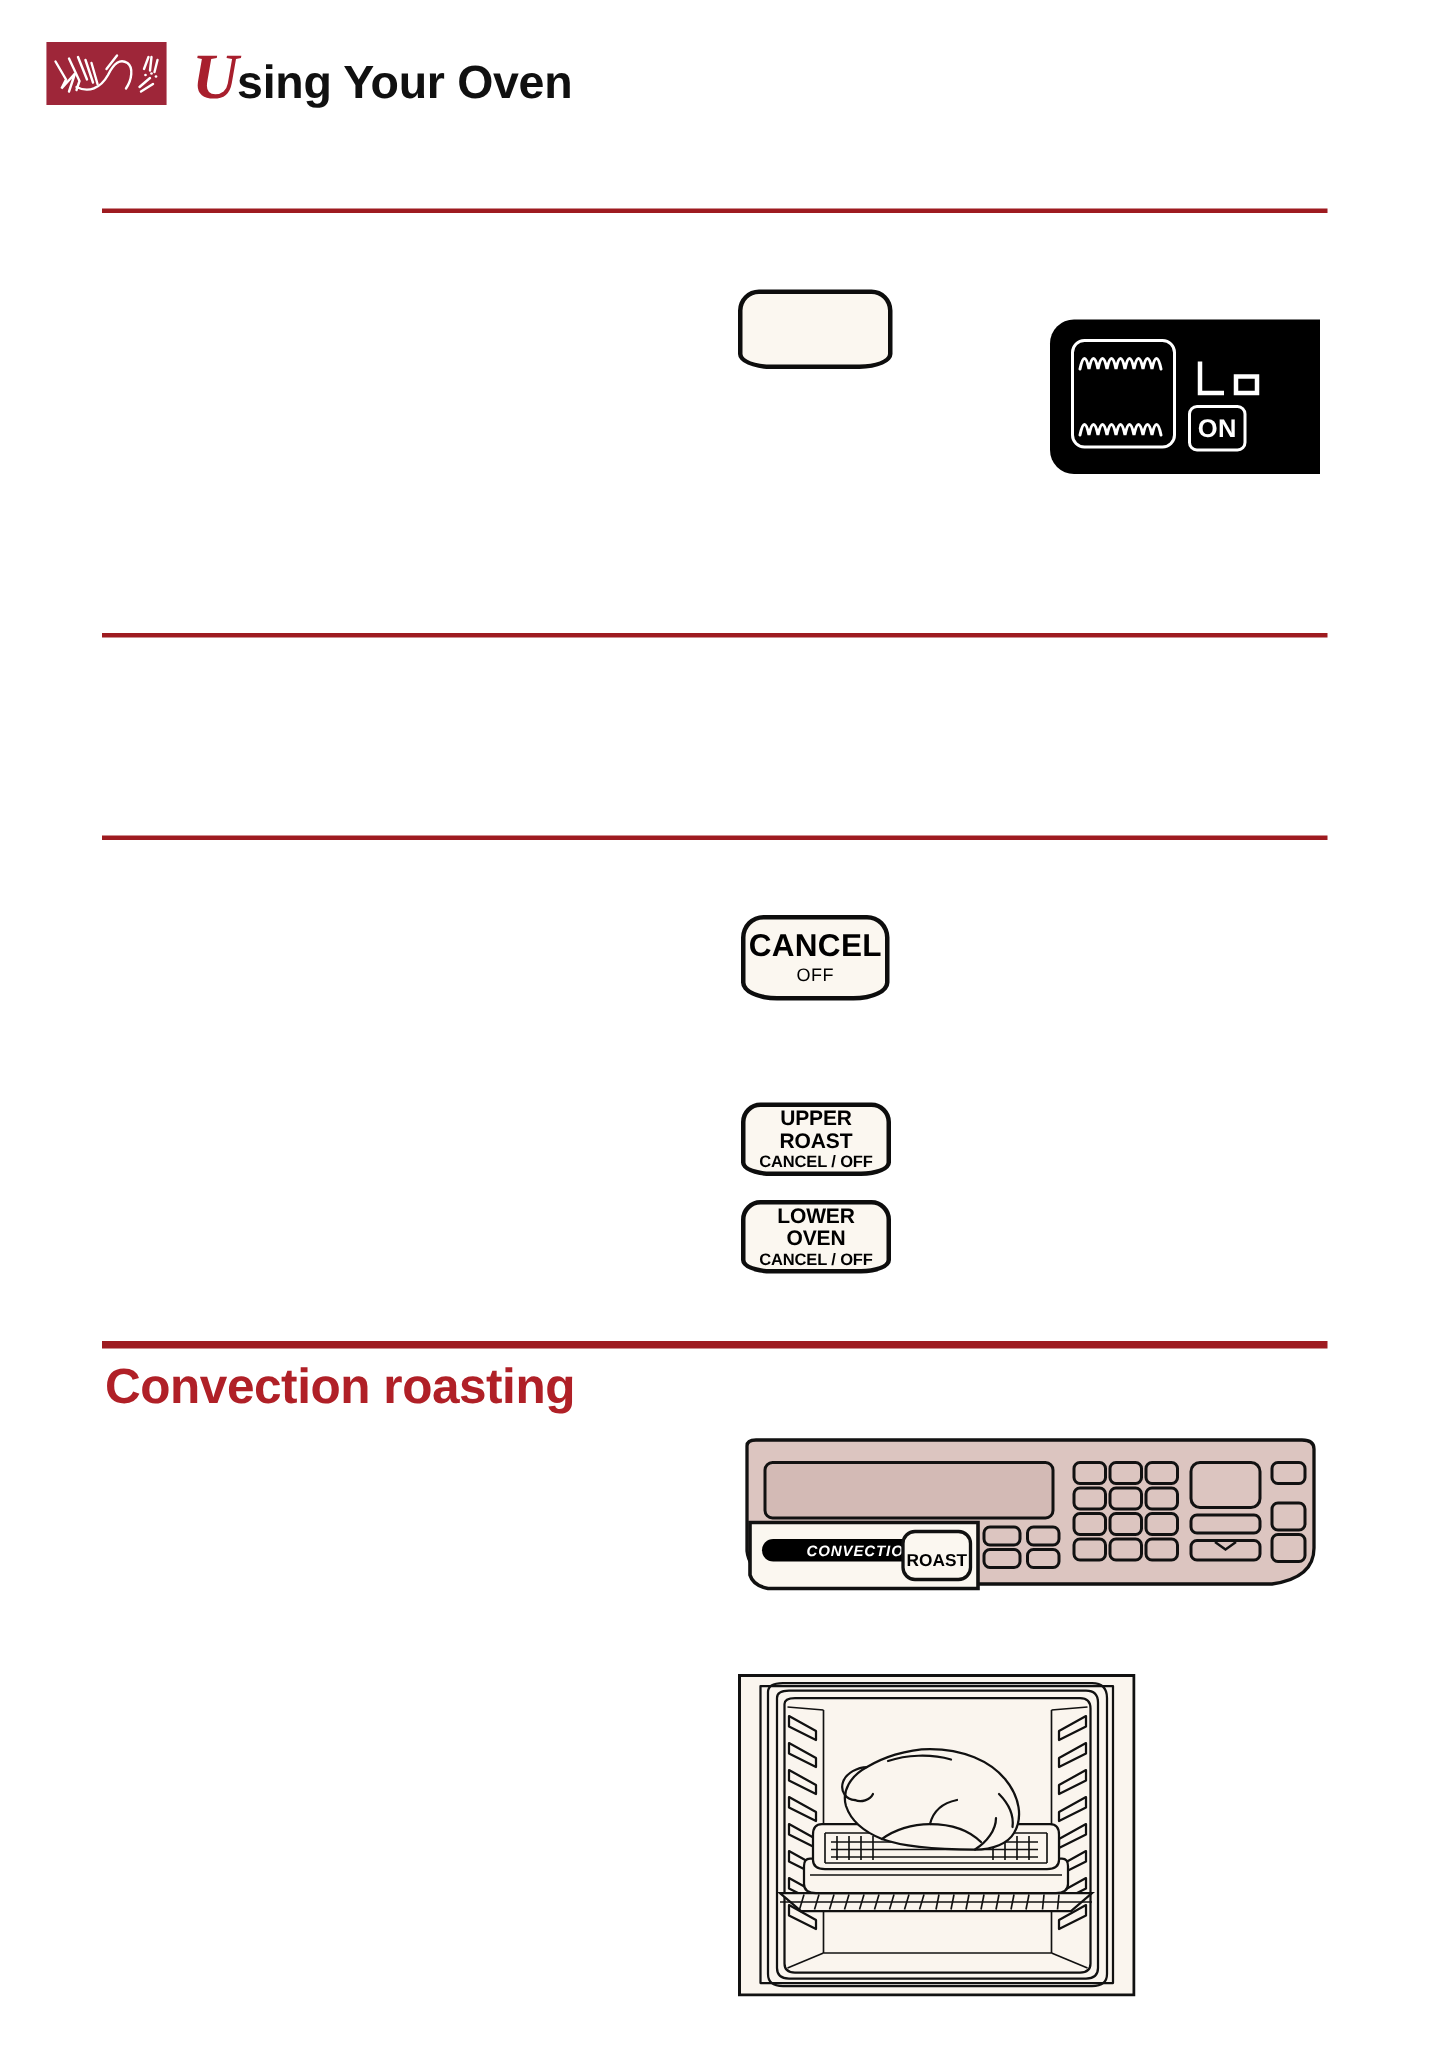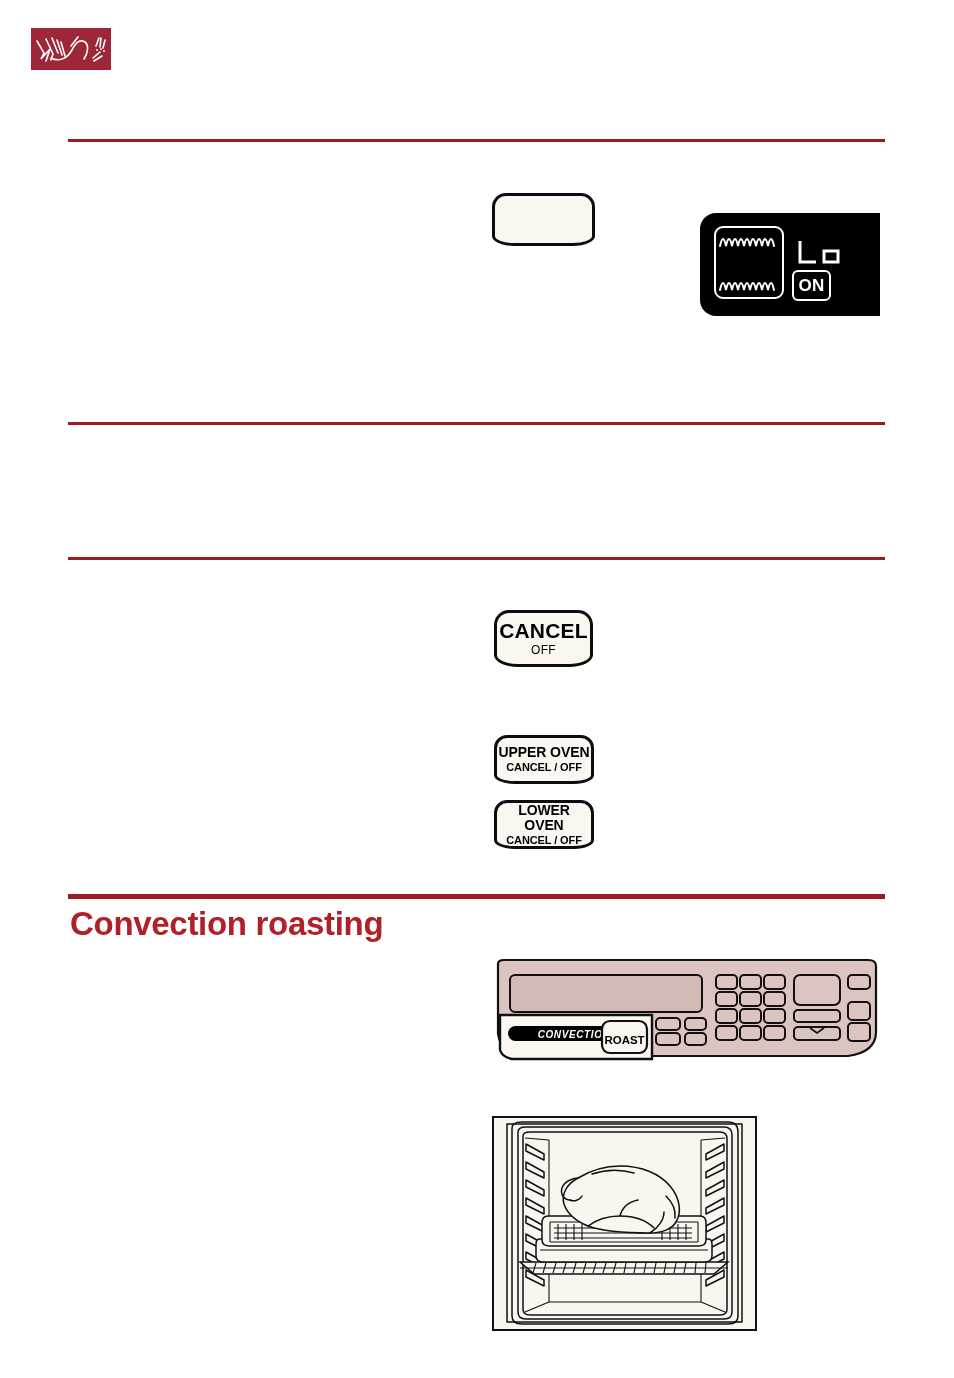--- a/index.html
+++ b/index.html
@@ -217,20 +217,23 @@
         <path d="M72 20 L74 12"></path>
       </g>
       <g fill="#ffffff">
         <circle cx="66" cy="22" r="0.9"></circle>
         <circle cx="70" cy="21" r="0.9"></circle>
         <circle cx="73" cy="23" r="0.9"></circle>
       </g>
     </svg>
   </div>
 
+  <div class="page-title">
+    <span class="title-initial">U</span><span>sing Your Oven</span>
+  </div>
 
 </div>
 
 <div class="rule thin rule-1"></div>
 <div class="rule thin rule-2"></div>
 <div class="rule thin rule-3"></div>
 <div class="rule thick rule-4"></div>
 
 <div class="key-btn key-blank">
   <span></span>
@@ -259,21 +262,21 @@
   <div class="lcd-on">ON</div>
 
 </div>
 
 <div class="key-btn key-cancel">
   <span class="lbl-main">CANCEL</span>
   <span class="lbl-sub">OFF</span>
 </div>
 
 <div class="key-btn key-oven key-upper">
-  <span class="lbl-main">UPPER OVEN</span>
+  <span class="lbl-main">UPPER ROAST</span>
   <span class="lbl-sub">CANCEL / OFF</span>
 </div>
 
 <div class="key-btn key-oven key-lower">
   <span class="lbl-main">LOWER OVEN</span>
   <span class="lbl-sub">CANCEL / OFF</span>
 </div>
 
 <div class="section-heading">Convection roasting</div>
 

